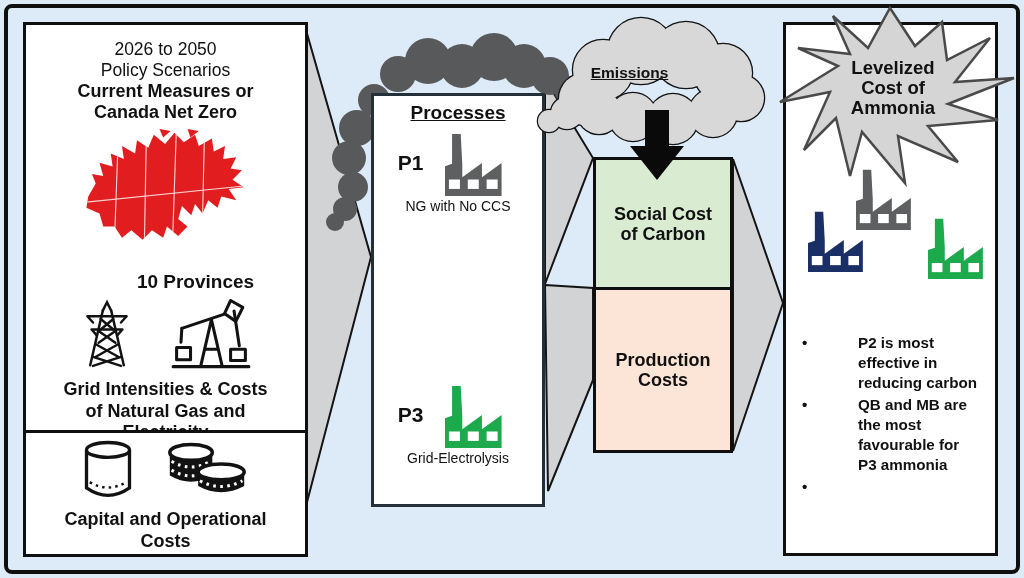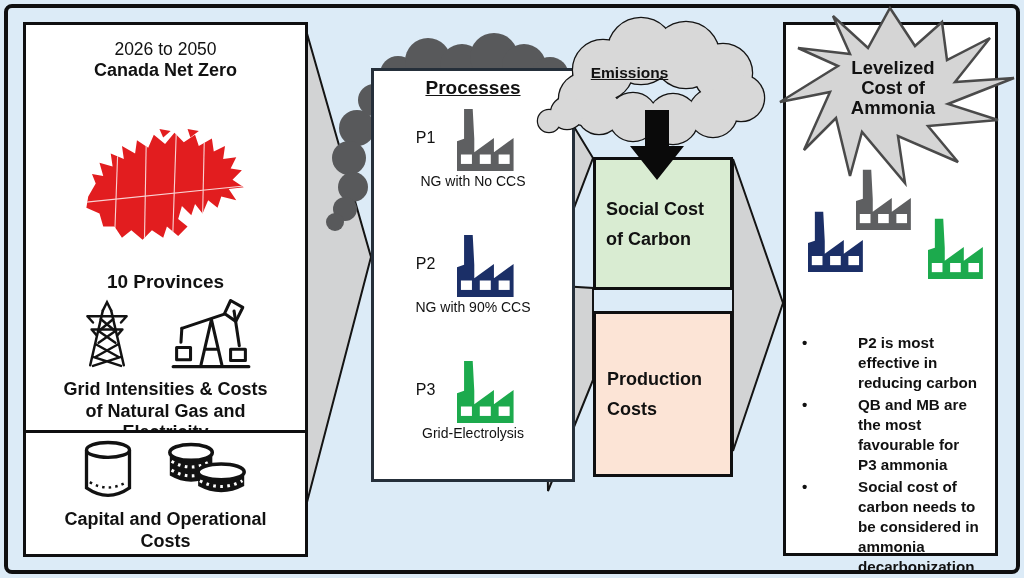--- a/index.html
+++ b/index.html
@@ -5,40 +5,40 @@
   html,body{margin:0;padding:0;background:#dcebf7;}
   #canvas{position:relative;width:1024px;height:578px;background:#dcebf7;
           font-family:"Liberation Sans",sans-serif;color:#111;overflow:hidden;border-radius:7px;}
   .frame{position:absolute;inset:4px;border:4px solid #0f0f10;border-radius:8px;z-index:0;}
   svg.layer{position:absolute;left:0;top:0;width:1024px;height:578px;pointer-events:none;}
   #connectors{z-index:1}
   #smoke{z-index:2}
   .panel{position:absolute;background:#fff;border:3px solid #0f0f10;box-sizing:border-box;z-index:3;}
   #left-main{left:23px;top:22px;width:285px;height:411px;}
   #left-sub{left:23px;top:430px;width:285px;height:127px;}
-  #processes{left:371px;top:68px;width:204px;height:414px;border-color:#252f3a;}
+  #processes{left:371px;top:93px;width:174px;height:414px;border-color:#252f3a;}
   #social{left:593px;top:157px;width:140px;height:133px;background:#d9ecd2;display:flex;align-items:center;justify-content:center;}
-  #production{left:593px;top:287px;width:140px;height:166px;background:#fce4d6;display:flex;align-items:center;justify-content:center;margin-top:24px;}
+  #production{left:593px;top:287px;width:140px;height:166px;background:#fce4d6;display:flex;align-items:center;justify-content:center;}
   #results{left:783px;top:22px;width:215px;height:534px;}
-  .costtext{font-weight:700;font-size:18px;line-height:30px;text-align:left;width:114px;}
+  .costtext{font-weight:700;font-size:18px;line-height:20px;text-align:center;width:114px;}
   
   .abs{position:absolute;}
   .policy{top:14px;left:0;width:100%;text-align:center;font-size:17.5px;line-height:21px;}
   .policy .b{font-weight:700;font-size:18px;}
   #map-wrap{top:104px;left:50%;transform:translateX(-50%);}
-  .provinces{top:246px;left:0;width:100%;text-align:center;font-weight:700;font-size:19px;}
+  .provinces{top:246px;left:0;width:100%;text-align:center;font-weight:700;font-size:19px;padding-left:30px;}
   .energy-row{top:274px;left:0;width:100%;display:flex;justify-content:center;align-items:flex-end;gap:34px;height:76px;}
   .gridtext{top:354px;left:0;width:100%;text-align:center;font-weight:700;font-size:18px;line-height:21.5px;}
   .cost-row{top:8px;left:0;width:100%;display:flex;justify-content:center;align-items:center;gap:24px;height:64px;}
   .captext{top:76px;left:0;width:100%;text-align:center;font-weight:700;font-size:18px;line-height:21.5px;}
   
   .ptitle{top:6px;left:0;width:100%;text-align:center;font-weight:700;font-size:19px;text-decoration:underline;}
   .proc{position:absolute;left:0;width:100%;text-align:center;}
   .proc-main{display:flex;justify-content:center;align-items:center;gap:15px;}
-  .plabel{font-weight:400;font-size:16px;}
+  .plabel{font-weight:700;font-size:21px;}
   .pcaption{font-size:14px;margin-top:2px;}
   
   #emis-label{left:562px;top:64px;width:135px;text-align:center;font-weight:700;font-size:15.5px;text-decoration:underline;z-index:5;}
   #cloud{z-index:4}
   #arrow{z-index:5}
   #burst{z-index:6}
   #burst-label{left:833px;top:58px;width:120px;text-align:center;font-weight:700;font-size:18.5px;line-height:20px;z-index:7;}
   
   .factory-abs{position:absolute;z-index:3;}
   #bullets{position:absolute;left:16px;top:308px;width:180px;}
@@ -85,20 +85,22 @@
       <circle cx="349" cy="158" r="17"></circle>
         <circle cx="353" cy="187" r="15"></circle>
       <circle cx="345" cy="209" r="12"></circle>
         <circle cx="335" cy="222" r="9"></circle>
     </g>
   </svg>
 
   <div id="left-main" class="panel">
     <div class="abs policy">
       <div>2026 to 2050</div>
+      <div>Policy Scenarios</div>
+      <div class="b">Current Measures or</div>
       <div class="b">Canada Net Zero</div>
     </div>
     <div id="map-wrap" class="abs">
       <svg width="178" height="122" viewBox="0 0 190 130">
         <defs>
             <clipPath id="camap">
               <path d="M12,72 L20,58 L16,48 L28,50 L24,36 L38,40 L36,26 L50,32 L48,18 L62,26 L64,12 L76,20 L82,6 L94,16 L104,4 L114,14 L126,6 L130,18 L144,10 L146,24 L158,18 L156,32 L170,30 L164,42 L176,44 L166,54 L178,62 L162,64 L170,76 L154,72 L150,84 L140,76 L134,90 L126,80 L122,92 L112,82 L108,96 L118,104 L108,114 L96,104 L92,116 L80,108 L70,118 L58,108 L48,116 L40,104 L28,104 L24,90 L10,84 Z"></path>
             </clipPath>
           </defs>
         <path d="M12,72 L20,58 L16,48 L28,50 L24,36 L38,40 L36,26 L50,32 L48,18 L62,26 L64,12 L76,20 L82,6 L94,16 L104,4 L114,14 L126,6 L130,18 L144,10 L146,24 L158,18 L156,32 L170,30 L164,42 L176,44 L166,54 L178,62 L162,64 L170,76 L154,72 L150,84 L140,76 L134,90 L126,80 L122,92 L112,82 L108,96 L118,104 L108,114 L96,104 L92,116 L80,108 L70,118 L58,108 L48,116 L40,104 L28,104 L24,90 L10,84 Z" fill="#e21d1f"></path>
@@ -171,29 +173,20 @@
     <div class="abs ptitle">Processes</div>
     <div class="proc" style="top:34px">
       <div class="proc-main">
         <span class="plabel">P1</span>
         <svg width="80" height="66" viewBox="0 0 100 84">
             <use href="#factory" fill="#5e5f61"></use>
           </svg>
       </div>
       <div class="pcaption">NG with No CCS</div>
     </div>
-    <div class="proc" style="top:160px">
-      <div class="proc-main">
-        <span class="plabel">P2</span>
-        <svg width="80" height="66" viewBox="0 0 100 84">
-            <use href="#factory" fill="#1b2f67"></use>
-          </svg>
-      </div>
-      <div class="pcaption">NG with 90% CCS</div>
-    </div>
     <div class="proc" style="top:286px">
       <div class="proc-main">
         <span class="plabel">P3</span>
         <svg width="80" height="66" viewBox="0 0 100 84">
             <use href="#factory" fill="#1caa4d"></use>
           </svg>
       </div>
       <div class="pcaption">Grid-Electrolysis</div>
     </div>
   </div>
@@ -219,21 +212,20 @@
       <div class="bullet">
         <span class="mark">•</span>
         <span class="btxt">P2 is most effective in reducing carbon</span>
       </div>
       <div class="bullet">
         <span class="mark">•</span>
         <span class="btxt">QB and MB are the most favourable for P3 ammonia</span>
       </div>
       <div class="bullet">
         <span class="mark">•</span>
-        <span class="btxt">Social cost of carbon needs to be considered in ammonia decarbonization</span>
       </div>
     </div>
   </div>
 
   <svg id="cloud" class="layer">
     <g fill="#d8d8d8" stroke="#141414" stroke-width="2.5">
       <circle cx="585" cy="99" r="26"></circle>
         <circle cx="603" cy="70" r="30"></circle>
       <circle cx="641" cy="51" r="33"></circle>
         <circle cx="686" cy="55" r="33"></circle>

